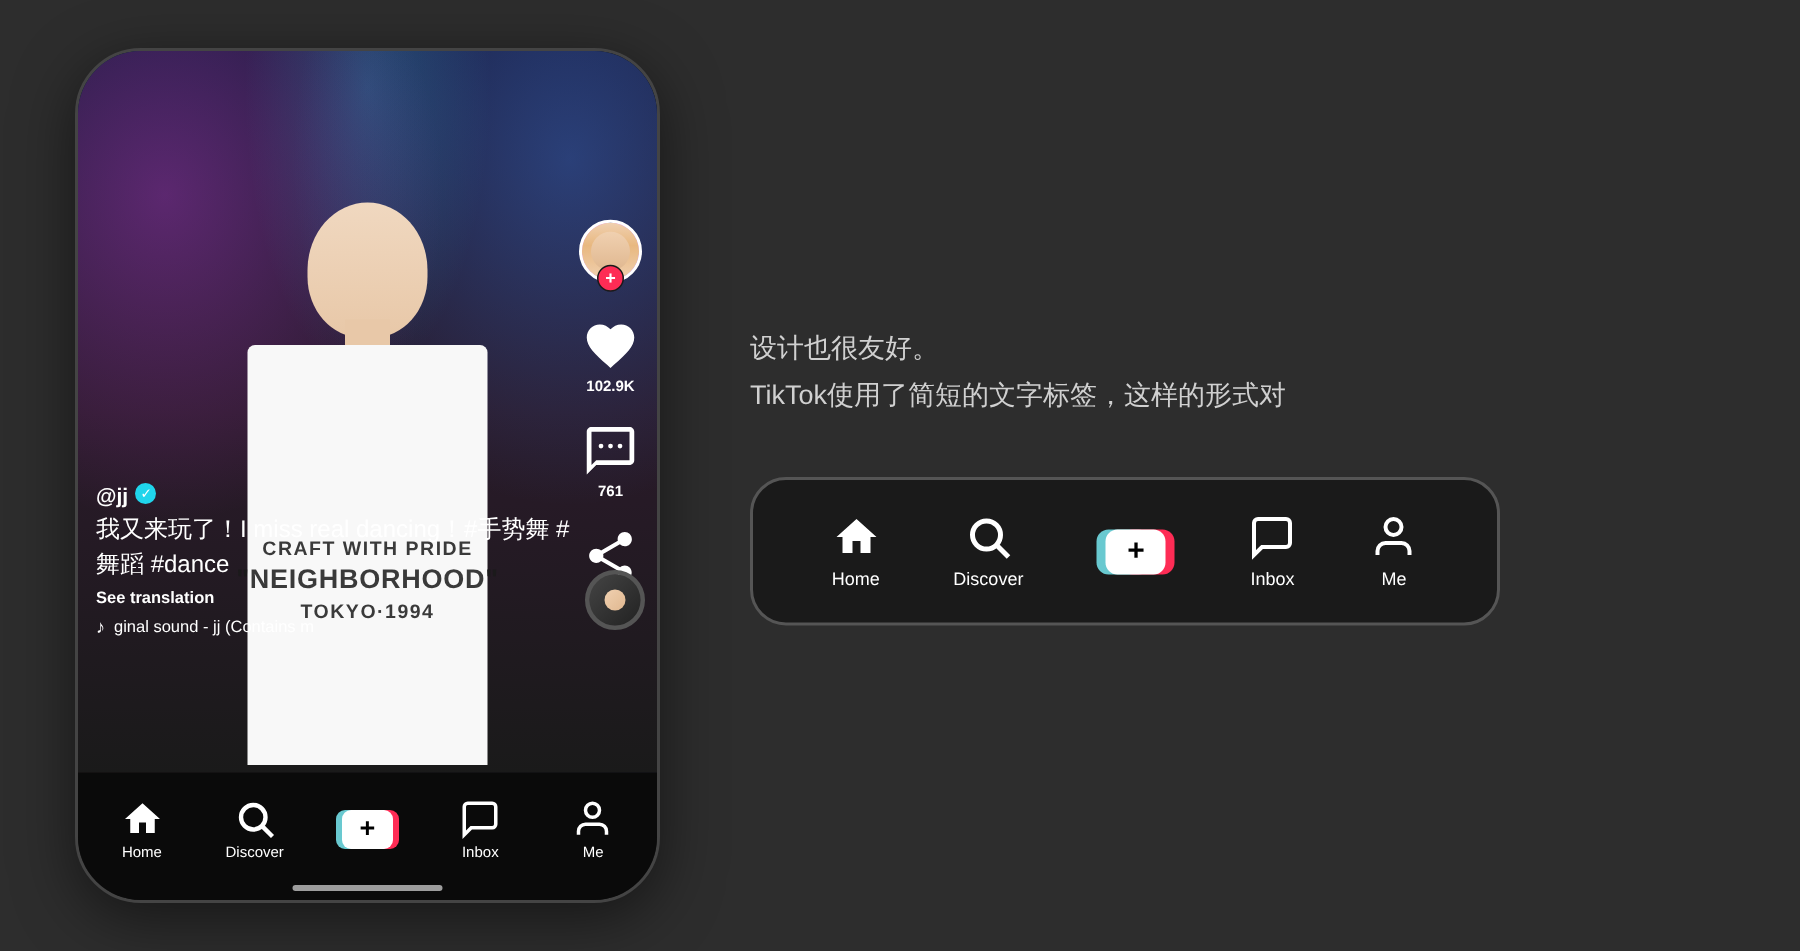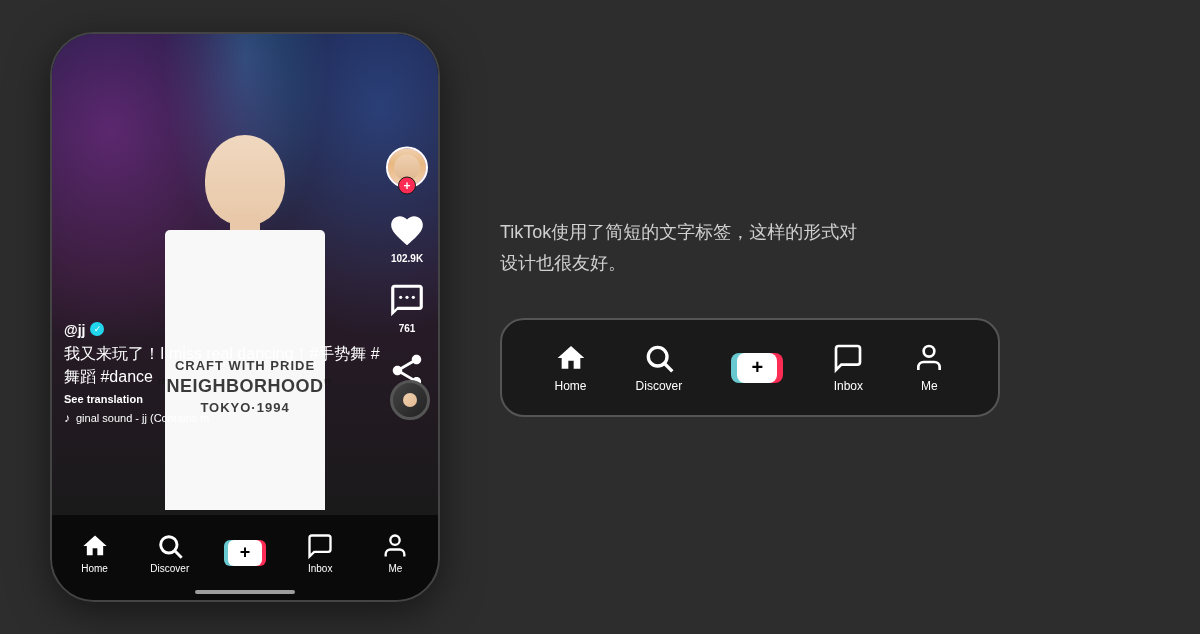--- a/index.html
+++ b/index.html
@@ -636,22 +636,22 @@
         </div>
       </div>
 
       <div class="home-indicator"></div>
     </div>
   </div>
 
   <div class="right-panel">
 
     <div>
+      <p class="description-text">设计也很友好。</p>
       <p class="description-text">TikTok使用了简短的文字标签，这样的形式对</p>
-      <p class="description-text">设计也很友好。</p>
     </div>
 
     <div class="nav-highlight-card">
 
       <div class="nav-highlight-item">
         <div class="nav-highlight-icon">
           <svg viewBox="0 0 24 24" fill="white" width="28" height="28">
             <path d="M10 20v-6h4v6h5v-8h3L12 3 2 12h3v8z"></path>
           </svg>
         </div>

